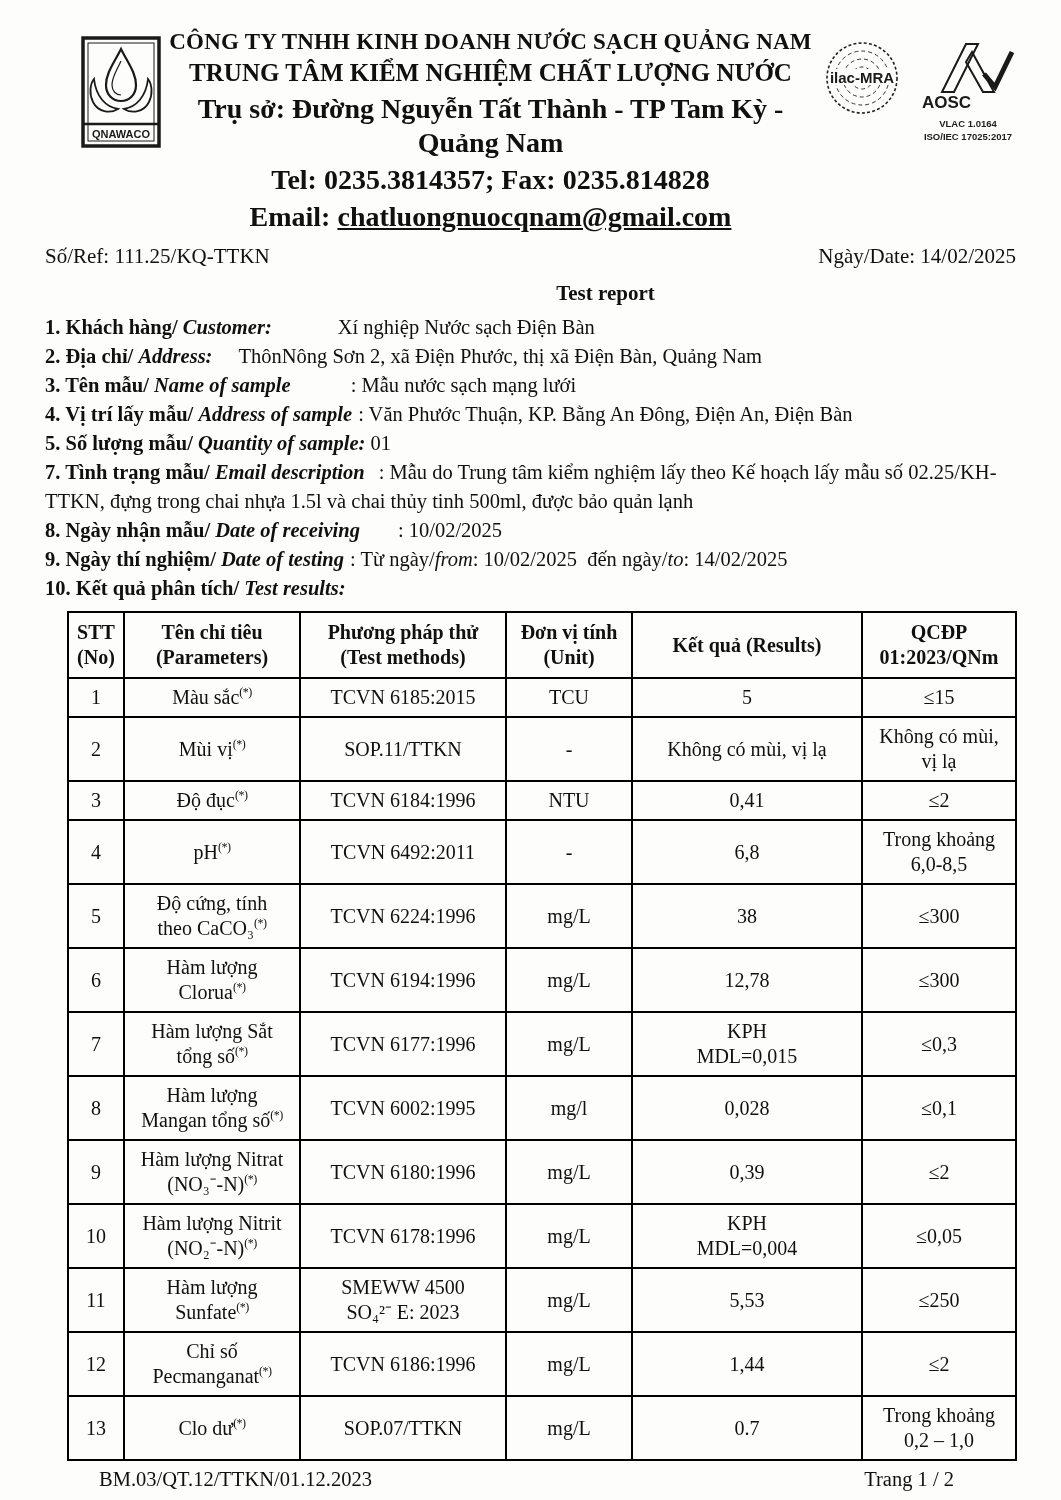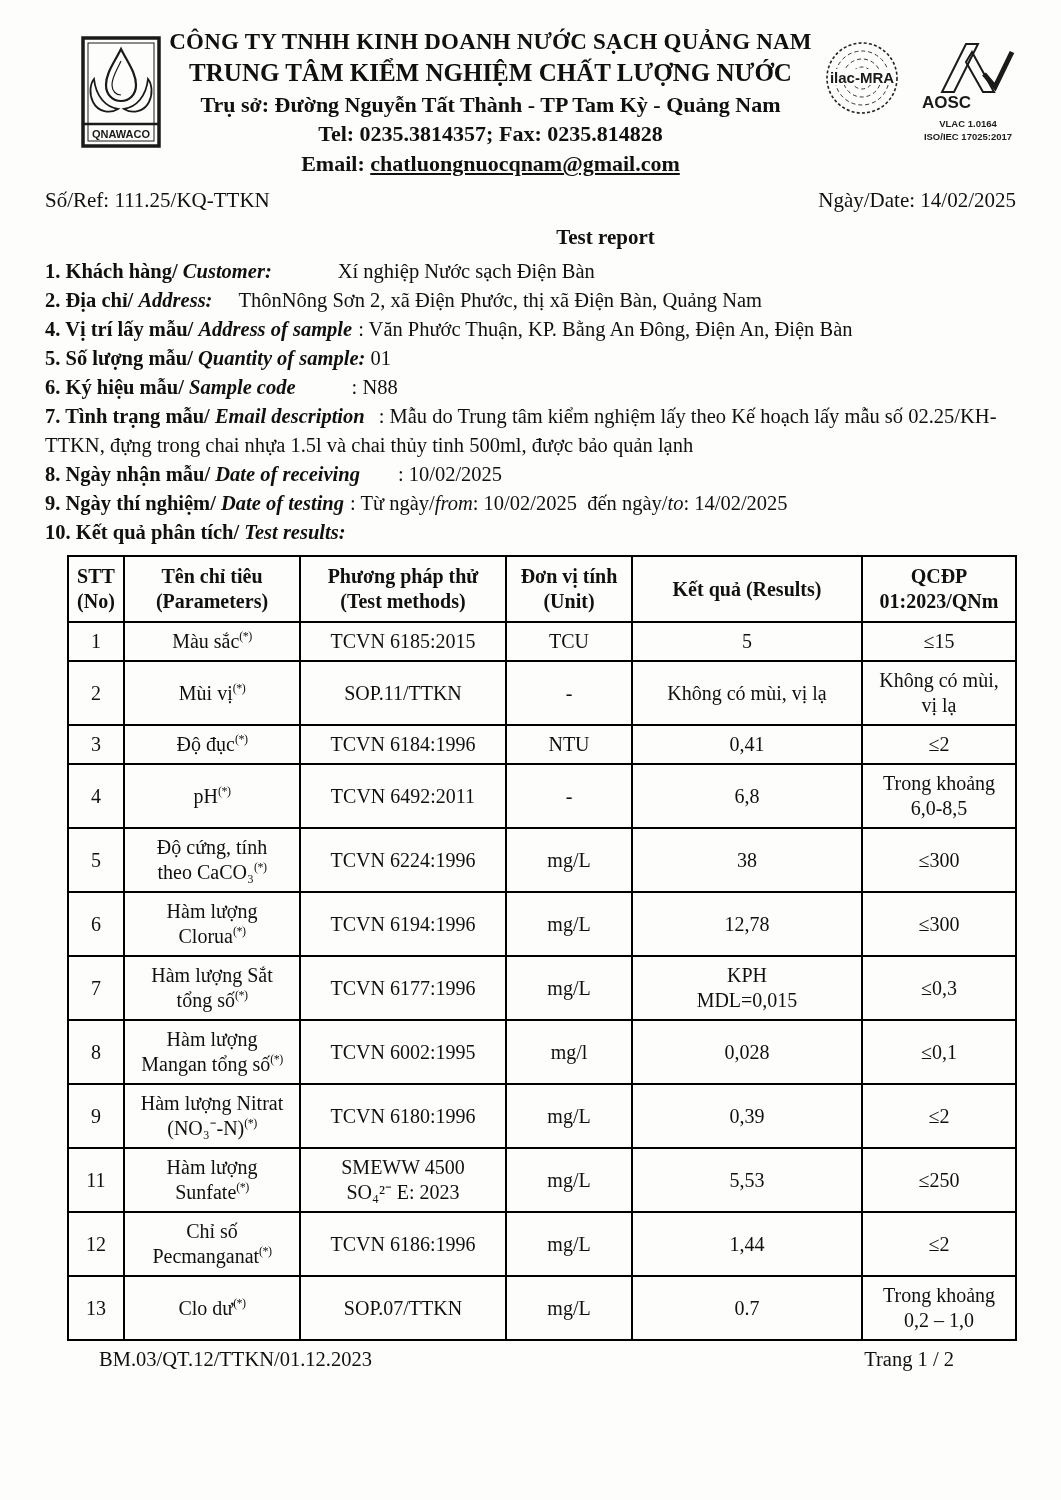--- a/index.html
+++ b/index.html
@@ -9,21 +9,21 @@
     background: #fdfdfb; color: #101010; overflow: hidden;
     font-family: "Liberation Serif", serif;
     padding: 28px 45px 0 45px;
   }
   
   .doc-header { display: flex; align-items: flex-start; }
   .logo-left { flex: 0 0 90px; padding-top: 8px; padding-left: 36px; }
   .org-block { flex: 1; text-align: center; line-height: 1.22; padding-right: 4px; }
   .org-company { font-size: 23px; font-weight: bold; letter-spacing: .2px; }
   .org-center  { font-size: 25px; font-weight: bold; margin-top: 2px; }
-  .org-line    { font-size: 22px; font-weight: bold; margin-top: 3px; }
+  .org-line    { font-size: 28px; font-weight: bold; margin-top: 3px; }
   .email-u { text-decoration: underline; }
   .stamps { flex: 0 0 190px; display: flex; gap: 20px; align-items: flex-start; padding-top: 12px; }
   .aosc-block { text-align: center; }
   .cert-line { font-family: "Liberation Sans", sans-serif; font-size: 9.5px; font-weight: bold; line-height: 1.35; color: #1c1c1c; }
   
   .ref-line { display: flex; justify-content: space-between; font-size: 21px; margin-top: 10px; }
   .doc-title    { font-size: 24px; font-weight: bold; text-align: center; padding-left: 150px; margin-top: 4px; letter-spacing: .4px; }
   .doc-subtitle { font-size: 21px; font-weight: bold; text-align: center; padding-left: 150px; margin-top: 12px; }
   
   #info-list { margin-top: 7px; }
@@ -102,23 +102,23 @@
   <div class="ref-line">
     <span>Số/Ref: 111.25/KQ-TTKN</span>
     <span>Ngày/Date: 14/02/2025</span>
   </div>
 
   <div class="doc-subtitle">Test report</div>
 
   <div id="info-list">
       <div class="info-item"><span class="lbl-vi">1. Khách hàng/ </span><span class="lbl-en">Customer:</span><span class="info-value" style="padding-left: 66px;">Xí nghiệp Nước sạch Điện Bàn</span></div>
       <div class="info-item"><span class="lbl-vi">2. Địa chỉ/ </span><span class="lbl-en">Address:</span><span class="info-value" style="padding-left: 26px;">ThônNông Sơn 2, xã Điện Phước, thị xã Điện Bàn, Quảng Nam</span></div>
+      <div class="info-item"><span class="lbl-vi">3. Tên mẫu/ </span><span class="lbl-en">Name of sample</span><span class="info-value" style="padding-left: 60px;">: Mẫu nước sạch mạng lưới</span></div>
       <div class="info-item"><span class="lbl-vi">4. Vị trí lấy mẫu/ </span><span class="lbl-en">Address of sample</span><span class="info-value" style="padding-left: 6px;">: Văn Phước Thuận, KP. Bằng An Đông, Điện An, Điện Bàn</span></div>
       <div class="info-item"><span class="lbl-vi">5. Số lượng mẫu/ </span><span class="lbl-en">Quantity of sample:</span><span class="info-value" style="padding-left: 5px;">01</span></div>
-      <div class="info-item"><span class="lbl-vi">6. Ký hiệu mẫu/ </span><span class="lbl-en">Sample code</span><span class="info-value" style="padding-left: 56px;">: N88</span></div>
       <div class="info-item"><span class="lbl-vi">7. Tình trạng mẫu/ </span><span class="lbl-en">Email description</span><span class="info-value" style="padding-left: 14px;">: Mẫu do Trung tâm kiểm nghiệm lấy theo Kế hoạch lấy mẫu số 02.25/KH-TTKN, đựng trong chai nhựa 1.5l và chai thủy tinh 500ml, được bảo quản lạnh</span></div>
       <div class="info-item"><span class="lbl-vi">8. Ngày nhận mẫu/ </span><span class="lbl-en">Date of receiving</span><span class="info-value" style="padding-left: 38px; margin-top: 20px;">: 10/02/2025</span></div>
       <div class="info-item"><span class="lbl-vi">9. Ngày thí nghiệm/ </span><span class="lbl-en">Date of testing</span><span class="info-value" style="padding-left: 6px;"><span>: Từ ngày/</span><span style="font-style: italic;">from</span><span>: 10/02/2025  đến ngày/</span><span style="font-style: italic;">to</span><span>: 14/02/2025</span></span></div>
       <div class="info-item"><span class="lbl-vi">10. Kết quả phân tích/ </span><span class="lbl-en">Test results:</span></div>
     </div>
 
   <table id="results-table">
     <colgroup>
       <col style="width:56px">
         <col style="width:176px">
@@ -204,20 +204,28 @@
         </tr>
         <tr>
           <td>9</td>
           <td>Hàm lượng Nitrat<br>(NO₃⁻-N)<sup class="star">(*)</sup></td>
           <td>TCVN 6180:1996</td>
           <td>mg/L</td>
           <td>0,39</td>
           <td>≤2</td>
         </tr>
         <tr>
+          <td>10</td>
+          <td>Hàm lượng Nitrit<br>(NO₂⁻-N)<sup class="star">(*)</sup></td>
+          <td>TCVN 6178:1996</td>
+          <td>mg/L</td>
+          <td>KPH<br>MDL=0,004</td>
+          <td>≤0,05</td>
+        </tr>
+        <tr>
           <td>11</td>
           <td>Hàm lượng<br>Sunfate<sup class="star">(*)</sup></td>
           <td>SMEWW 4500<br>SO₄²⁻ E: 2023</td>
           <td>mg/L</td>
           <td>5,53</td>
           <td>≤250</td>
         </tr>
         <tr>
           <td>12</td>
           <td>Chỉ số<br>Pecmanganat<sup class="star">(*)</sup></td>

